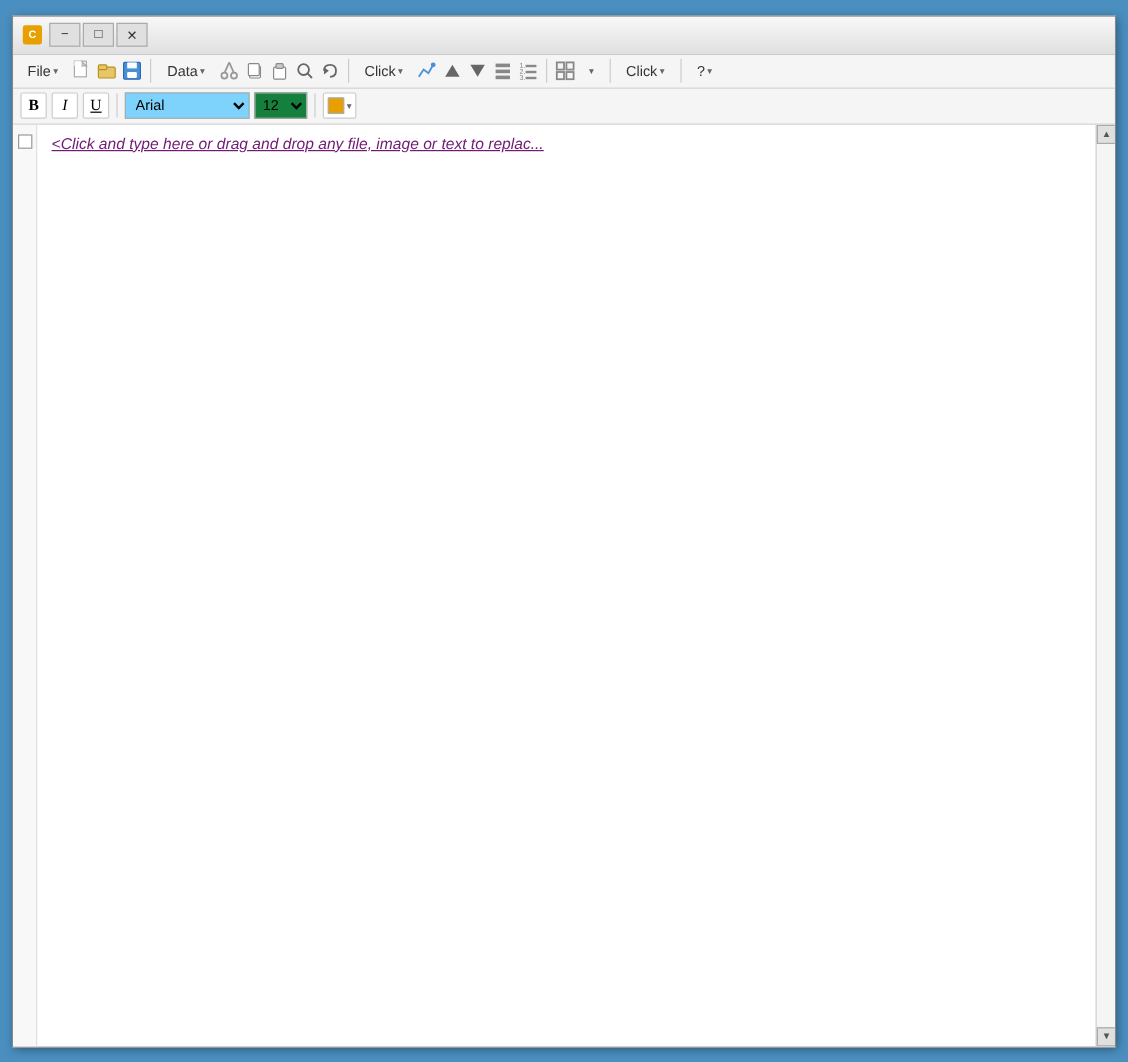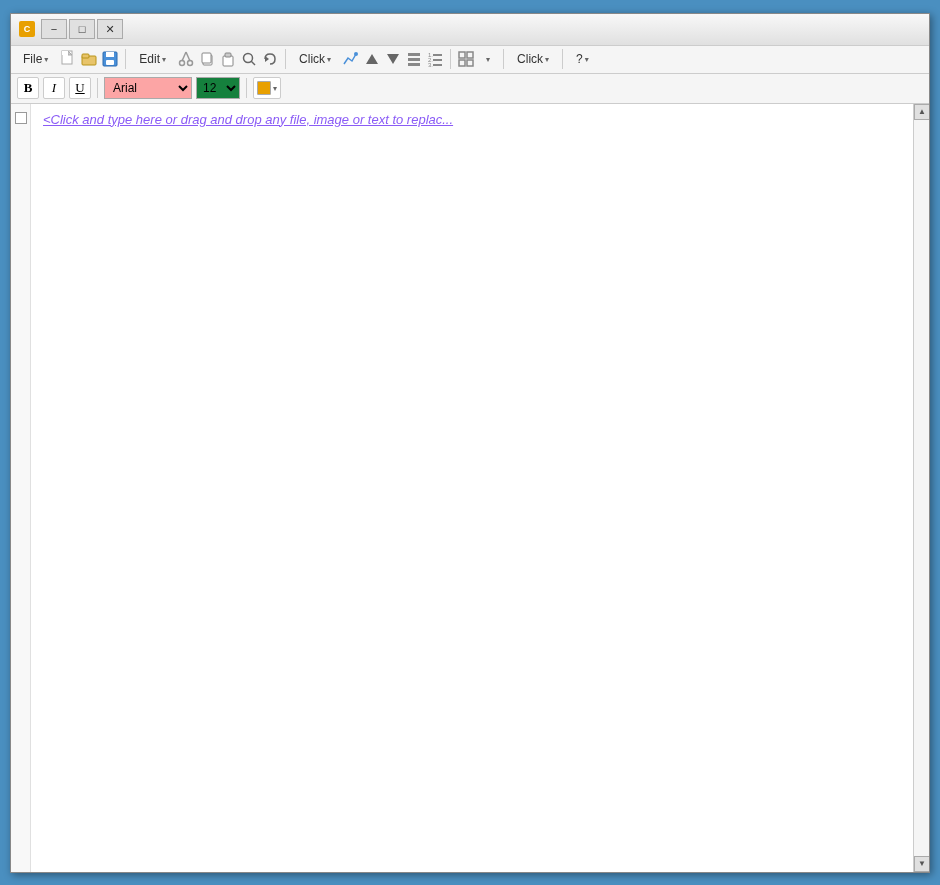--- a/index.html
+++ b/index.html
@@ -145,24 +145,24 @@
       border-radius: 2px;
     }
 
     .fmt-btn.bold { font-weight: bold; font-family: serif; }
     .fmt-btn.italic { font-style: italic; font-family: serif; }
     .fmt-btn.underline { text-decoration: underline; font-family: serif; }
 
     .font-select {
       height: 22px;
       border: 1px solid #aaa;
-      background: #fca5a5;
+      background: #7dd3fc;
       font-size: 12px;
       padding: 0 4px;
-      width: 88px;
+      width: 104px;
       cursor: pointer;
     }
 
     .size-select {
       height: 22px;
       border: 1px solid #aaa;
       background: #15803d;
       font-size: 12px;
       padding: 0 2px;
       width: 44px;
@@ -217,21 +217,21 @@
       margin-top: 2px;
     }
 
     .editor-area {
       flex: 1;
       padding: 8px 12px;
       position: relative;
     }
 
     .placeholder-link {
-      color: #8b5cf6;
+      color: #701a75;
       text-decoration: underline;
       font-style: italic;
       font-size: 13px;
       font-family: Arial, sans-serif;
       cursor: text;
     }
 
     
     .right-scrollbar {
       width: 16px;
@@ -314,21 +314,21 @@
             <rect x="2" y="2" width="14" height="14" rx="1" fill="#4a90d9" stroke="#2a6ab0" stroke-width="1"></rect>
             <rect x="5" y="2" width="8" height="5" fill="white"></rect>
             <rect x="5" y="10" width="8" height="5" rx="1" fill="white"></rect>
           </svg>
       </div>
     </div>
 
     <div class="menu-separator"></div>
 
     <div class="menu-item">
-      <span>Edit</span>
+      <span>Data</span>
       <span class="menu-dropdown-arrow">▾</span>
     </div>
 
     <div class="toolbar-group">
       <div class="toolbar-icon" title="Cut">
         <svg width="18" height="18" viewBox="0 0 18 18">
             <circle cx="5" cy="13" r="2.5" fill="none" stroke="#999" stroke-width="1.5"></circle>
             <circle cx="13" cy="13" r="2.5" fill="none" stroke="#999" stroke-width="1.5"></circle>
             <line x1="9" y1="2" x2="5" y2="11" stroke="#999" stroke-width="1.5"></line>
             <line x1="9" y1="2" x2="13" y2="11" stroke="#999" stroke-width="1.5"></line>

